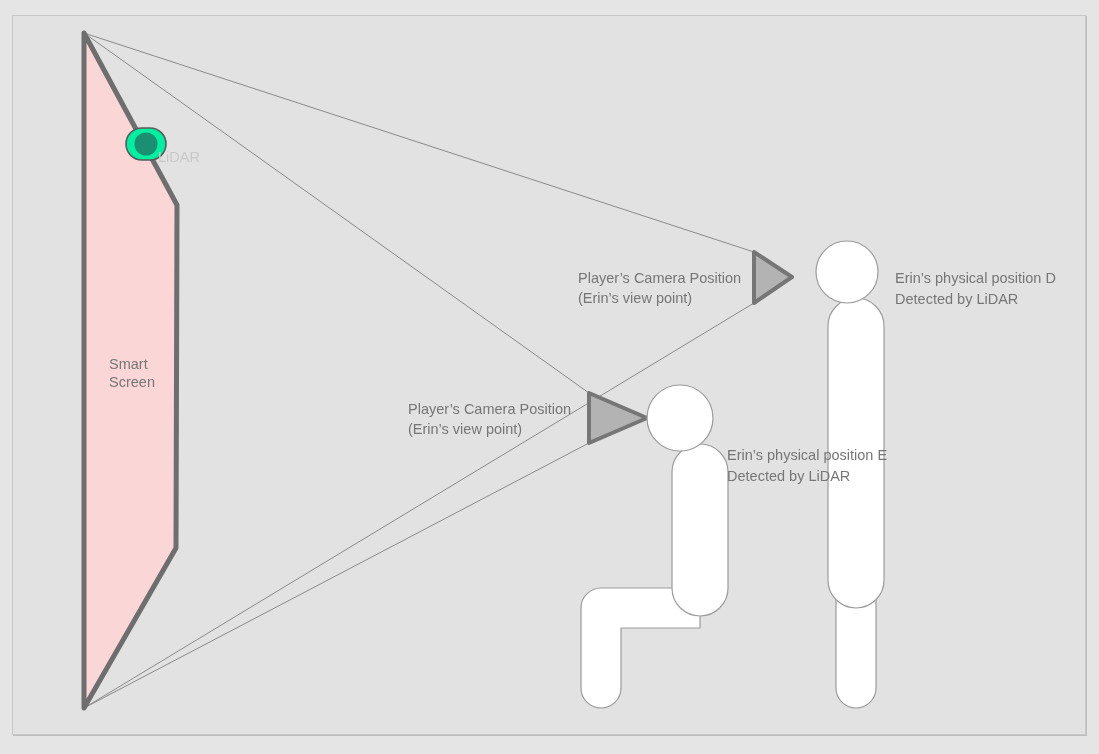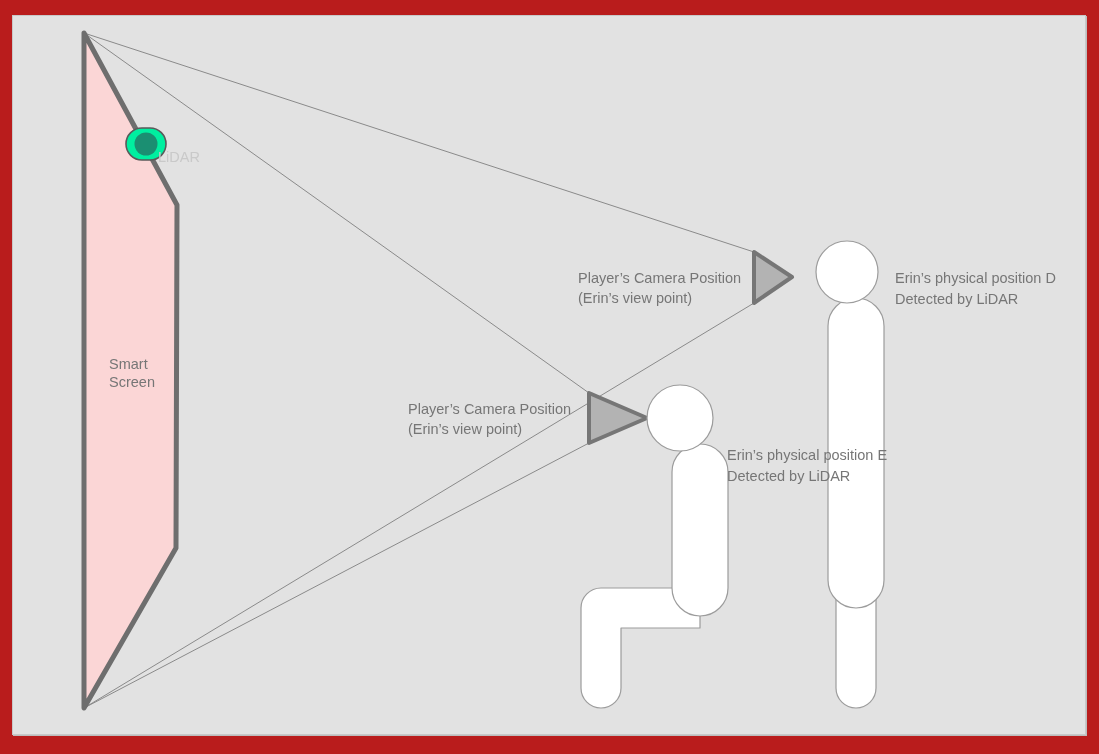--- a/index.html
+++ b/index.html
@@ -8,21 +8,21 @@
     background: #ffffff;
     width: 1099px;
     height: 754px;
     overflow: hidden;
     font-family: "Liberation Sans", sans-serif;
   }
   #stage {
     position: relative;
     width: 1099px;
     height: 754px;
-    background: #b91c1c;
+    background: #e5e5e5;
   }
   #canvas-frame {
     position: absolute;
     left: 12px;
     top: 15px;
     width: 1074px;
     height: 720px;
     background: #e2e2e2;
     border: 1px solid #c8c8c8;
     box-sizing: border-box;

